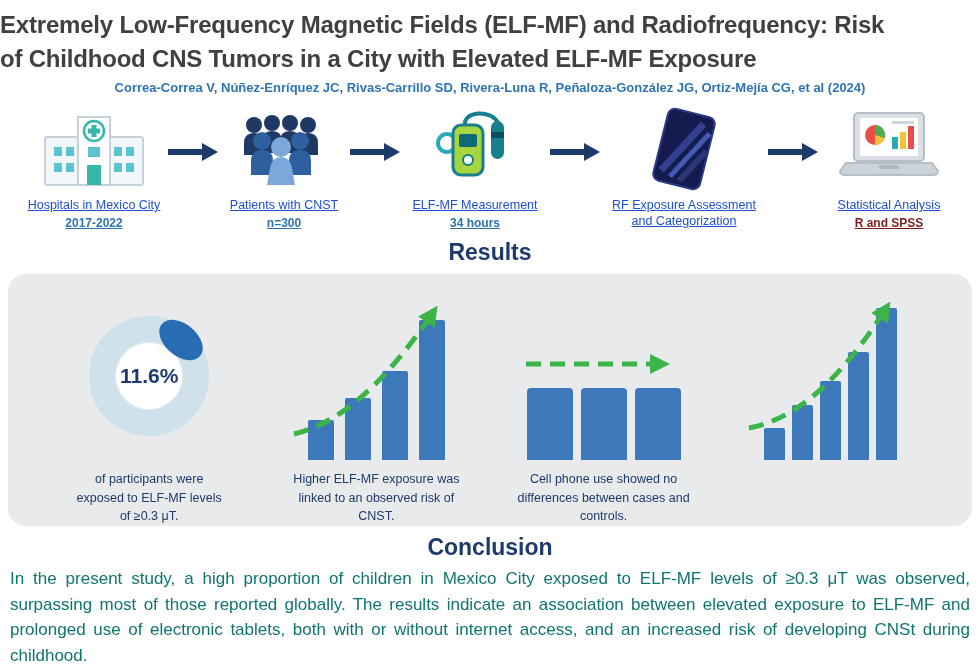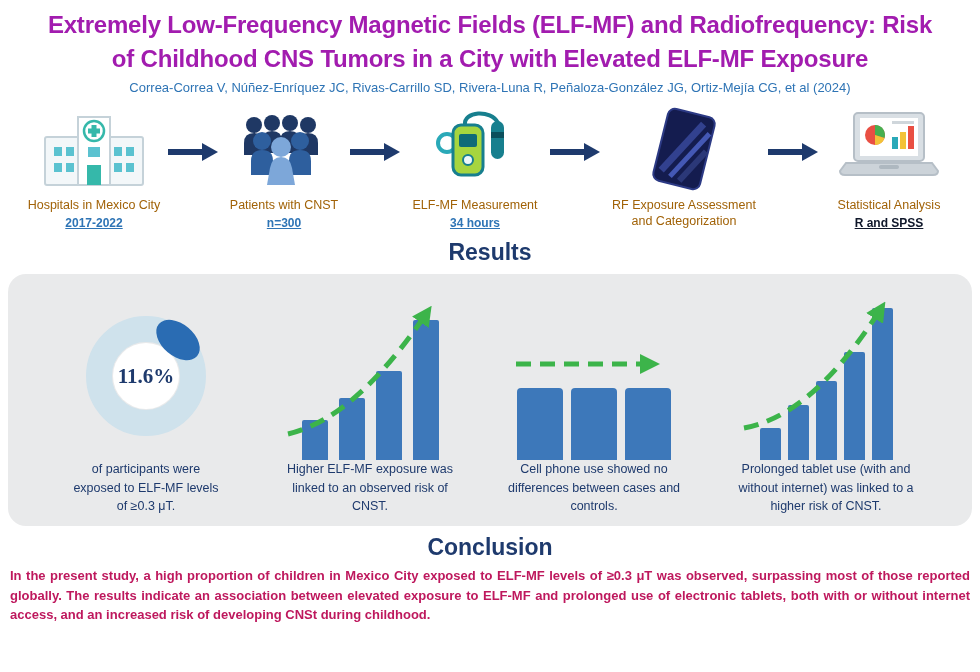--- a/index.html
+++ b/index.html
@@ -1,67 +1,67 @@
 <!DOCTYPE html>
 <html><head>
 <meta charset="utf-8">
 <style>
   html,body{margin:0;padding:0;}
   body{
     width:980px;height:672px;background:#ffffff;overflow:hidden;position:relative;
     font-family:"Liberation Sans", sans-serif;color:#1e3a6d;
   }
   .title{
-    text-align:center;color:#a21caf;font-weight:bold;font-size:24px;line-height:1.4;
+    text-align:left;color:#404040;font-weight:bold;font-size:24px;line-height:1.4;
     padding-top:8px;letter-spacing:-0.2px;
   }
   .title div{white-space:nowrap;}
   .authors{
-    text-align:center;color:#2e74b5;font-weight:normal;font-size:13px;margin-top:5px;
+    text-align:center;color:#2e74b5;font-weight:bold;font-size:13px;margin-top:5px;
   }
   .workflow{
     display:flex;justify-content:center;align-items:flex-start;margin-top:8px;padding:0 6px;
   }
   .step{display:flex;flex-direction:column;align-items:center;text-align:center;}
   .icon-box{height:88px;display:flex;align-items:flex-end;justify-content:center;margin-bottom:7px;}
-  .step .label{font-size:12.5px;color:#a16207;line-height:1.25;}
+  .step .label{font-size:12.5px;color:#1d4ed8;line-height:1.25;text-decoration:underline;}
   .step .sub{font-size:12px;font-weight:bold;color:#2e74b5;margin-top:2px;text-decoration:underline;}
-  .step-statistical .sub{color:#0f172a;}
+  .step-statistical .sub{color:#7f1d1d;}
   .flow-arrow{margin-top:40px;flex:0 0 auto;}
   .results-heading,.conclusion-heading{
     text-align:center;color:#1e3a6d;font-weight:bold;font-size:23px;margin-top:8px;
   }
   .results-panel{
     background:#e9eaeb;border-radius:18px;margin:8px 8px 0;height:252px;
     display:flex;justify-content:space-evenly;align-items:flex-start;padding:14px 10px 0;
     box-sizing:border-box;
   }
   .panel{display:flex;flex-direction:column;align-items:center;}
   .chart-box{position:relative;height:172px;width:192px;display:flex;align-items:flex-end;justify-content:center;}
-  .caption{font-size:12.5px;color:#1e3a6d;line-height:1.45;text-align:center;}
+  .caption{font-size:12.5px;color:#1e3a6d;line-height:1.45;text-align:center;margin-top:10px;}
   .p1 .caption{width:150px;}
   .p2 .caption{width:190px;}
   .p3 .caption{width:180px;}
   .p4 .caption{width:208px;}
   .bars{display:flex;align-items:flex-end;position:relative;z-index:1;}
   .bars .bar{background:#3d78ba;border-radius:2px 2px 0 0;}
   .bars-2{height:140px;gap:11px;}
   .bars-2 .bar{width:26px;}
   .bars-3{height:72px;gap:8px;}
   .bars-3 .bar{width:46px;border-radius:4px 4px 0 0;}
   .bars-4{height:152px;gap:7px;}
   .bars-4 .bar{width:21px;}
   .trend{position:absolute;left:0;top:0;width:100%;height:100%;z-index:2;pointer-events:none;}
   .donut-wrap{position:relative;width:160px;height:160px;margin-bottom:4px;}
   .donut-label{
     position:absolute;left:0;right:0;top:68px;text-align:center;
-    font-size:21px;font-weight:bold;color:#1e3a6d;font-family:Liberation Serif, serif;
+    font-size:21px;font-weight:bold;color:#1e3a6d;
   }
   .conclusion-text{
-    color:#be185d;font-weight:bold;font-size:13px;line-height:1.5;
+    color:#0f766e;font-weight:normal;font-size:17px;line-height:1.5;
     padding:5px 10px 0;text-align:justify;
   }
 </style>
 </head>
 <body>
 
 <div>
 
   <div class="title">
     <div>Extremely Low-Frequency Magnetic Fields (ELF-MF) and Radiofrequency: Risk</div>
@@ -267,21 +267,20 @@
           <path d="M14 140 C 56 132, 100 100, 150 22" fill="none" stroke="#3cb44a" stroke-width="5" stroke-dasharray="15 9" marker-end="url(#ah-up2)"></path>
         </svg>
         <div class="bars bars-4">
             <div class="bar" style="height: 21.1%;"></div>
             <div class="bar" style="height: 36.8%;"></div>
             <div class="bar" style="height: 52.6%;"></div>
             <div class="bar" style="height: 71.1%;"></div>
             <div class="bar" style="height: 100%;"></div>
           </div>
       </div>
-      <div class="caption">Prolonged tablet use (with and without internet) was linked to a higher risk of CNST.</div>
     </div>
 
   </div>
 
   <div class="conclusion-heading">Conclusion</div>
   <div class="conclusion-text">In the present study, a high proportion of children in Mexico City exposed to ELF-MF levels of ≥0.3 μT was observed, surpassing most of those reported globally. The results indicate an association between elevated exposure to ELF-MF and prolonged use of electronic tablets, both with or without internet access, and an increased risk of developing CNSt during childhood.</div>
 
 </div>
 
 </body></html>

